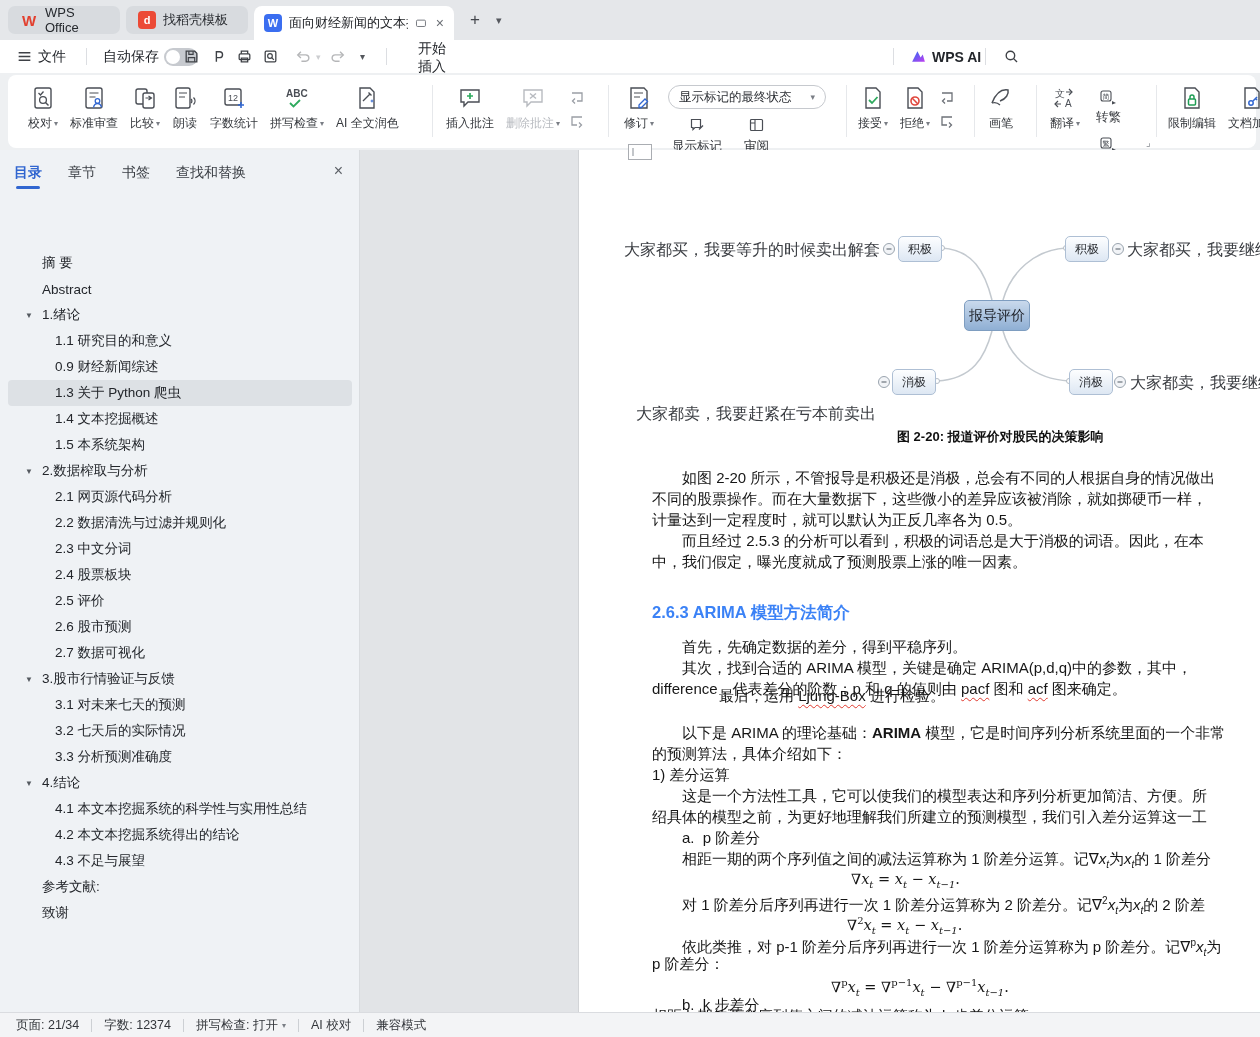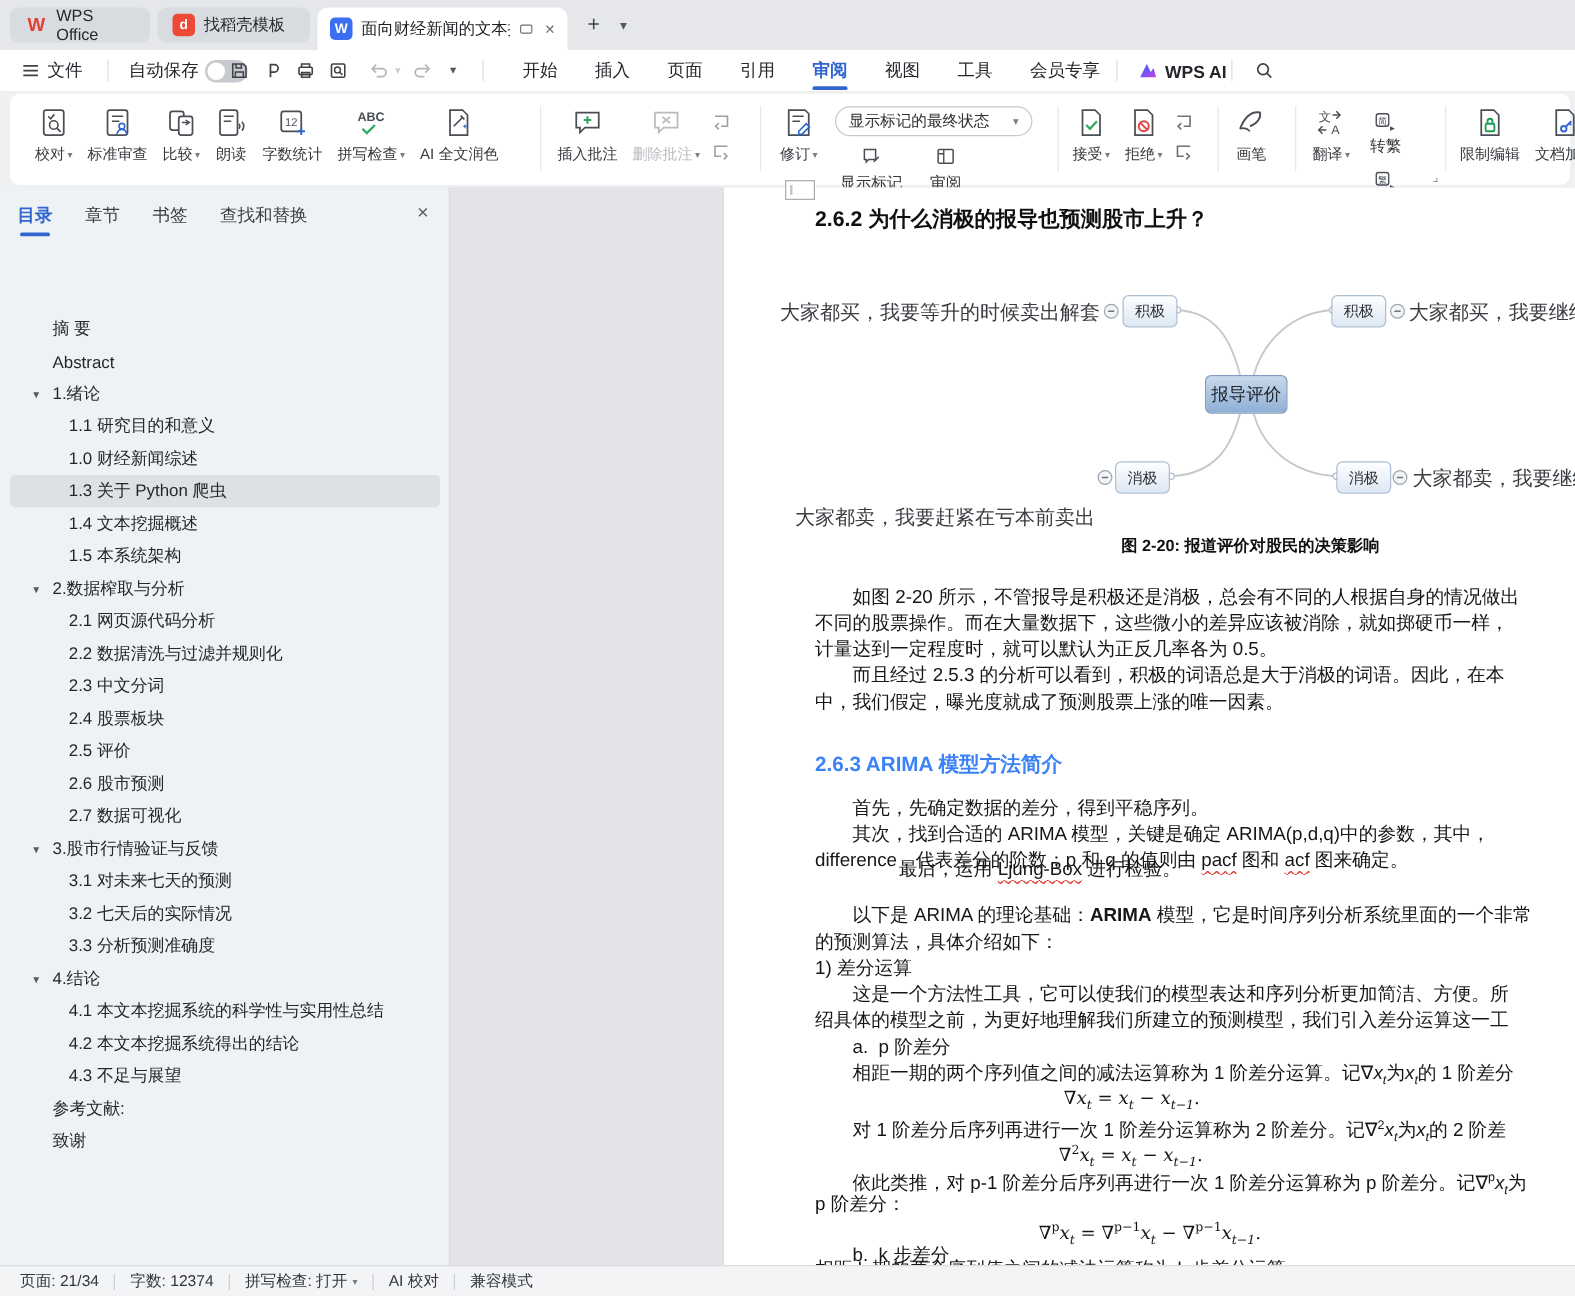--- a/index.html
+++ b/index.html
@@ -18,21 +18,21 @@
   .tab-title{max-width:128px;overflow:hidden;white-space:nowrap;}
   .tab-x{color:#6a6e74;font-size:14px;margin-left:2px;}
   .tb-glyph{position:absolute;top:0;height:40px;display:flex;align-items:center;color:#43464c;font-size:17px;}
 
   
   .menubar{position:absolute;left:0;top:40px;width:1260px;height:33px;background:#ffffff;}
   .mb-item{position:absolute;top:0;height:33px;display:flex;align-items:center;gap:5px;font-size:14px;color:#23262b;}
   .vline{position:absolute;top:8px;width:1px;height:17px;background:#dcdee2;}
   .toggle{width:34px;height:18px;border-radius:9px;background:#c7cacf;position:relative;}
   .toggle .knob{position:absolute;left:2px;top:2px;width:14px;height:14px;border-radius:50%;background:#fff;}
-  .mtabs{position:absolute;left:403px;top:0;height:33px;display:flex;align-items:flex-start;}
+  .mtabs{position:absolute;left:403px;top:0;height:33px;display:flex;align-items:flex-start;flex-direction:column;}
   .mtab{height:33px;display:flex;align-items:center;padding:0 15px;font-size:14px;color:#23262b;position:relative;}
   .mtab.active{color:#3166d0;font-weight:700;}
   .mtab.active:after{content:"";position:absolute;left:15px;right:15px;bottom:1px;height:3px;border-radius:2px;background:#3166d0;}
   .icon16{width:17px;height:17px;}
   .dis{opacity:.38;}
   .carespace{font-size:9px;color:#7a7e85;}
 
   
   .ribbon{position:absolute;left:0;top:73px;width:1260px;height:77px;background:#eef0f2;}
   .ribbon-card{position:absolute;left:8px;top:2px;width:1248px;height:73px;background:#ffffff;border-radius:8px;}
@@ -483,21 +483,21 @@
           <span class="toc-label" style="left: 34px;">Abstract</span>
         </div>
         <div class="toc-row" style="top: 52px;">
           <span class="toc-arrow">▼</span>
           <span class="toc-label" style="left: 34px;">1.绪论</span>
         </div>
         <div class="toc-row" style="top: 78px;">
           <span class="toc-label" style="left: 47px;">1.1 研究目的和意义</span>
         </div>
         <div class="toc-row" style="top: 104px;">
-          <span class="toc-label" style="left: 47px;">1.0 财经新闻综述</span>
+          <span class="toc-label" style="left: 47px;">0.9 财经新闻综述</span>
         </div>
         <div class="toc-row selected" style="top: 130px;">
           <span class="toc-label" style="left: 47px;">1.3 关于 Python 爬虫</span>
         </div>
         <div class="toc-row" style="top: 156px;">
           <span class="toc-label" style="left: 47px;">1.4 文本挖掘概述</span>
         </div>
         <div class="toc-row" style="top: 182px;">
           <span class="toc-label" style="left: 47px;">1.5 本系统架构</span>
         </div>
@@ -562,21 +562,20 @@
   </div>
 
   <div class="canvas">
     <div class="scrollwidget">
         <div></div>
         <div></div>
         <div></div>
       </div>
 
     <div class="page">
-      <div class="doc-h1" style="top:14px;">2.6.2 为什么消极的报导也预测股市上升？</div>
 
       <svg style="position:absolute;left:0;top:70px;" width="682" height="215" viewBox="0 0 682 215">
         <path d="M363,28 C394,30 406,52 413,80" fill="none" stroke="#c3c9cf" stroke-width="1.5"></path>
         <path d="M487,28 C455,30 432,52 424,80" fill="none" stroke="#c3c9cf" stroke-width="1.5"></path>
         <path d="M358,161 C394,159 406,137 413,111" fill="none" stroke="#c3c9cf" stroke-width="1.5"></path>
         <path d="M490,161 C454,159 431,137 424,111" fill="none" stroke="#c3c9cf" stroke-width="1.5"></path>
         <circle cx="363" cy="28" r="2.5" fill="#fff" stroke="#b5bdc6"></circle>
         <circle cx="487" cy="28" r="2.5" fill="#fff" stroke="#b5bdc6"></circle>
         <circle cx="358" cy="161" r="2.5" fill="#fff" stroke="#b5bdc6"></circle>
         <circle cx="490" cy="161" r="2.5" fill="#fff" stroke="#b5bdc6"></circle>

